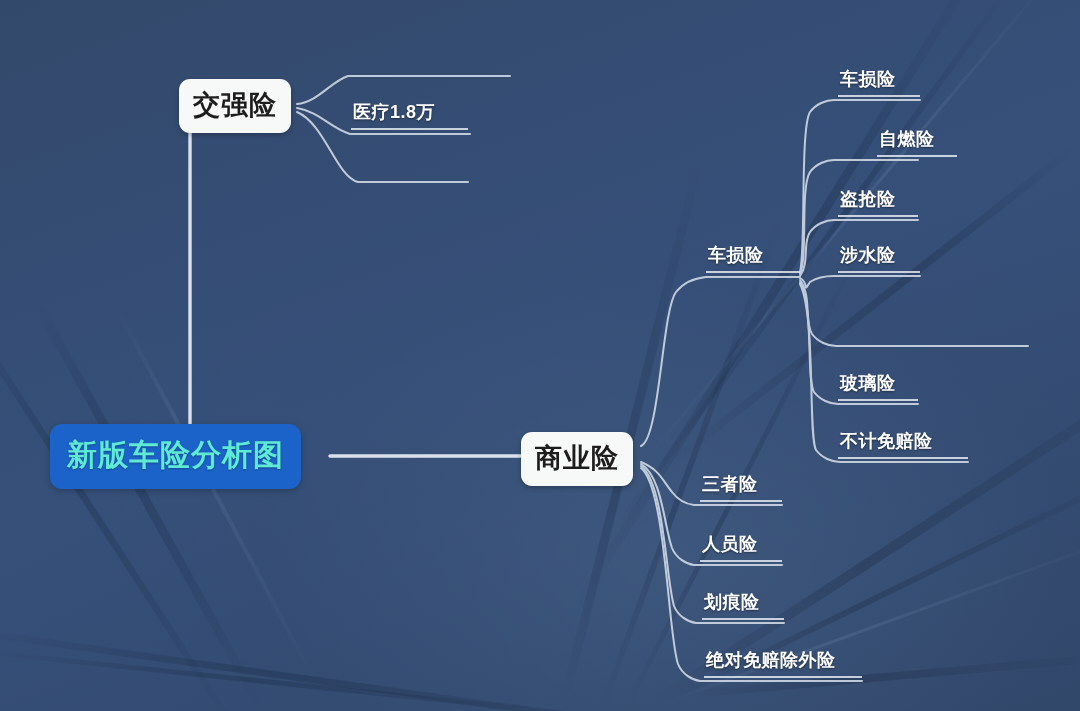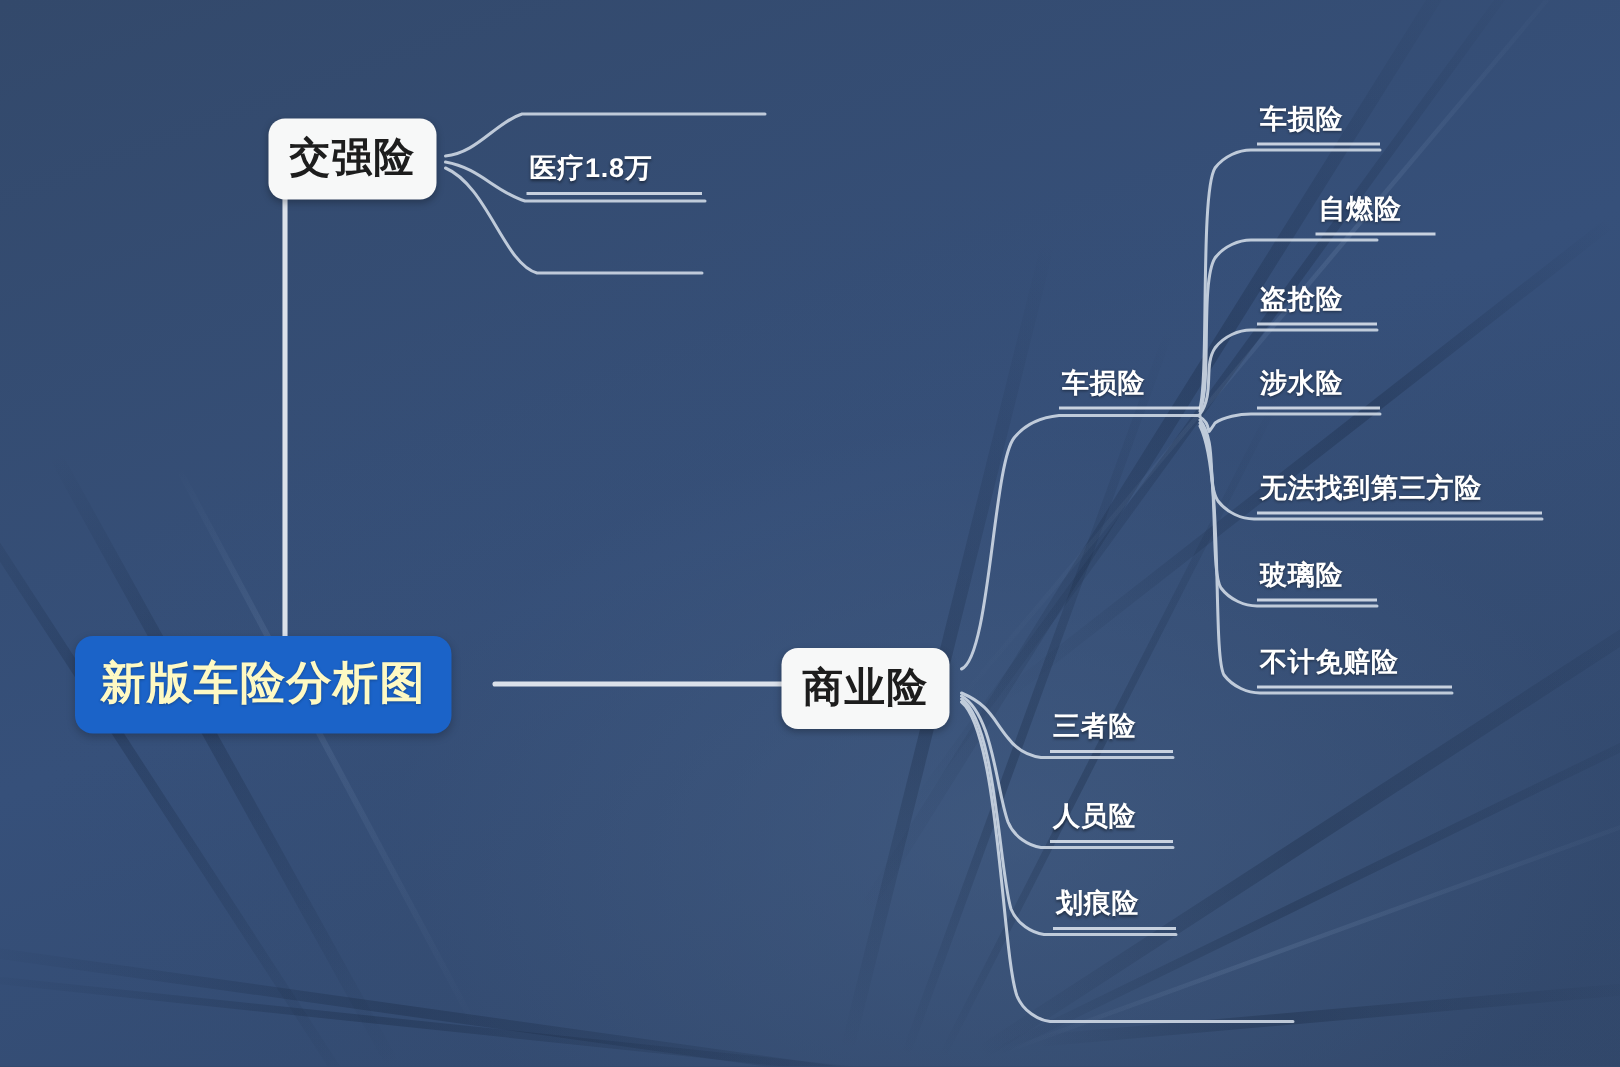--- a/index.html
+++ b/index.html
@@ -43,21 +43,21 @@
   }
 
   
   .node {
     position: absolute;
     white-space: nowrap;
     box-sizing: border-box;
   }
   .node-root {
     background: #1b63c8;
-    color: #fef9c3;
+    color: #5eead4;
     border-radius: 12px;
     font-size: 30px;
     font-weight: 700;
     letter-spacing: 1px;
     padding: 11px 17px 13px 17px;
     text-shadow: 0 1px 2px rgba(0,0,0,0.28);
     box-shadow: 0 2px 6px rgba(0,0,0,0.22);
   }
   .node-branch {
     background: #f7f8f8;
@@ -170,33 +170,33 @@
   </div>
   <div class="node node-leaf" style="left:877px; top:127px; border-bottom:2px solid rgba(226,233,242,0.85); width:80px;">
     <span>自燃险</span>
   </div>
   <div class="node node-leaf" style="left:838px; top:187px; border-bottom:2px solid rgba(226,233,242,0.85); width:80px;">
     <span>盗抢险</span>
   </div>
   <div class="node node-leaf" style="left:838px; top:243px; border-bottom:2px solid rgba(226,233,242,0.85); width:82px;">
     <span>涉水险</span>
   </div>
-  <div class="node node-leaf" style="left:838px; top:313px; border-bottom:2px solid rgba(226,233,242,0.85); width:190px;">
-    <span>无法找到第三方险</span>
-  </div>
   <div class="node node-leaf" style="left:838px; top:371px; border-bottom:2px solid rgba(226,233,242,0.85); width:80px;">
     <span>玻璃险</span>
   </div>
   <div class="node node-leaf" style="left:838px; top:429px; border-bottom:2px solid rgba(226,233,242,0.85); width:130px;">
     <span>不计免赔险</span>
   </div>
 
   <div class="node node-leaf" style="left:700px; top:472px; border-bottom:2px solid rgba(226,233,242,0.85); width:82px;">
     <span>三者险</span>
   </div>
   <div class="node node-leaf" style="left:700px; top:532px; border-bottom:2px solid rgba(226,233,242,0.85); width:82px;">
     <span>人员险</span>
   </div>
   <div class="node node-leaf" style="left:702px; top:590px; border-bottom:2px solid rgba(226,233,242,0.85); width:82px;">
     <span>划痕险</span>
   </div>
+  <div class="node node-leaf" style="left:704px; top:648px; border-bottom:2px solid rgba(226,233,242,0.85); width:158px;">
+    <span>绝对免赔除外险</span>
+  </div>
 
 </div>
 
 </body></html>

